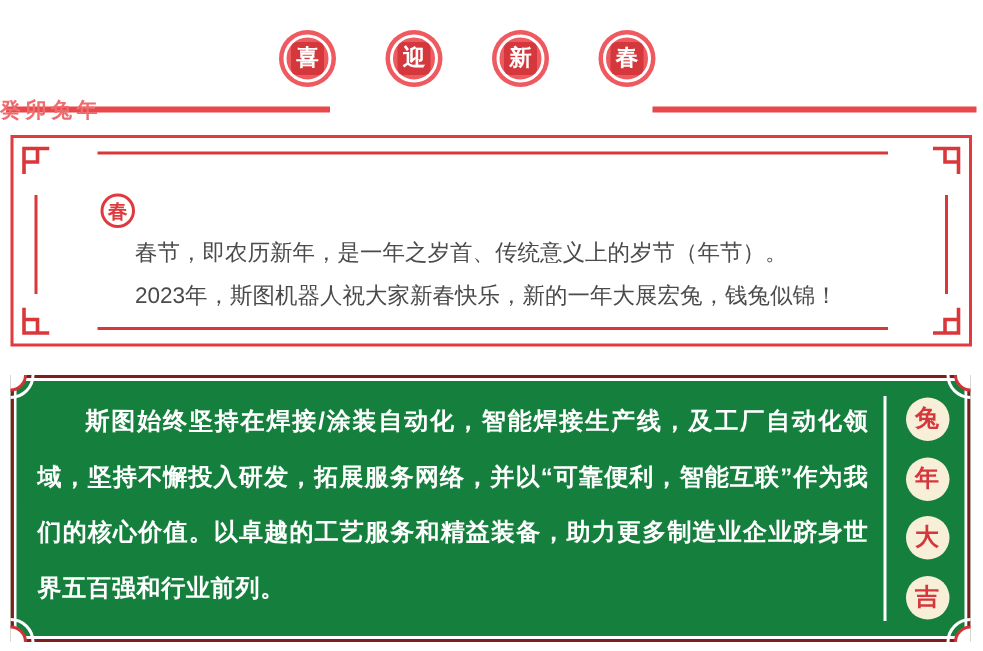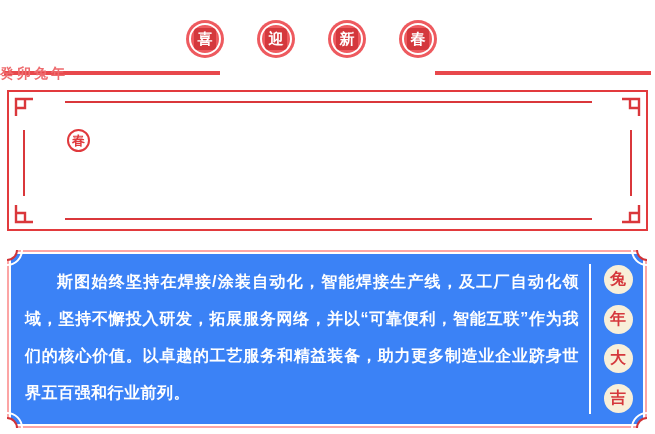--- a/index.html
+++ b/index.html
@@ -50,22 +50,22 @@
   }
   .card-title{font-size:17px;font-weight:bold;letter-spacing:1px;}
   .t-prefix{color:#ea4a4f;}
   .t-main{color:#dd3034;}
   .card-body{position:absolute;left:81px;top:62px;right:40px;font-size:15px;color:#4b4b4b;line-height:29px;}
   .card-body div{white-space:nowrap;}
 
   
   .red-wrap{position:absolute;left:7px;top:250px;width:640px;height:178px;overflow:hidden;}
   .red-panel{
-    position:absolute;inset:0;box-sizing:border-box;background:#3b82f6;
-    border:2px solid #fca5a5;box-shadow:inset 0 0 0 2px #fff;
+    position:absolute;inset:0;box-sizing:border-box;background:#15803d;
+    border:2px solid #7f1d1d;box-shadow:inset 0 0 0 2px #fff;
     display:flex;
   }
   .red-text{
     flex:1;padding:11px 10px 0 16px;color:#fff;font-size:16px;font-weight:bold;
     line-height:37px;text-indent:2em;text-align:justify;letter-spacing:0.5px;
   }
   .side-col{
     width:54px;margin:12px 0;border-left:2px solid #fff;flex:none;
     display:flex;flex-direction:column;align-items:center;justify-content:space-between;padding:1px 0;
   }
@@ -124,20 +124,22 @@
     </svg>
     <div class="in-top"></div>
     <div class="in-bottom"></div>
     <div class="in-left"></div>
     <div class="in-right"></div>
 
     <div class="card-head">
       <span class="spring-badge">春</span>
     </div>
     <div class="card-body">
+      <div>春节，即农历新年，是一年之岁首、传统意义上的岁节（年节）。</div>
+      <div>2023年，斯图机器人祝大家新春快乐，新的一年大展宏兔，钱兔似锦！</div>
     </div>
   </div>
 
   <div class="red-wrap">
     <div class="red-panel">
       <div class="red-text">斯图始终坚持在焊接/涂装自动化，智能焊接生产线，及工厂自动化领域，坚持不懈投入研发，拓展服务网络，并以“可靠便利，智能互联”作为我们的核心价值。以卓越的工艺服务和精益装备，助力更多制造业企业跻身世界五百强和行业前列。</div>
       <div class="side-col">
         <span class="side-badge">兔</span>
         <span class="side-badge">年</span>
         <span class="side-badge">大</span>

